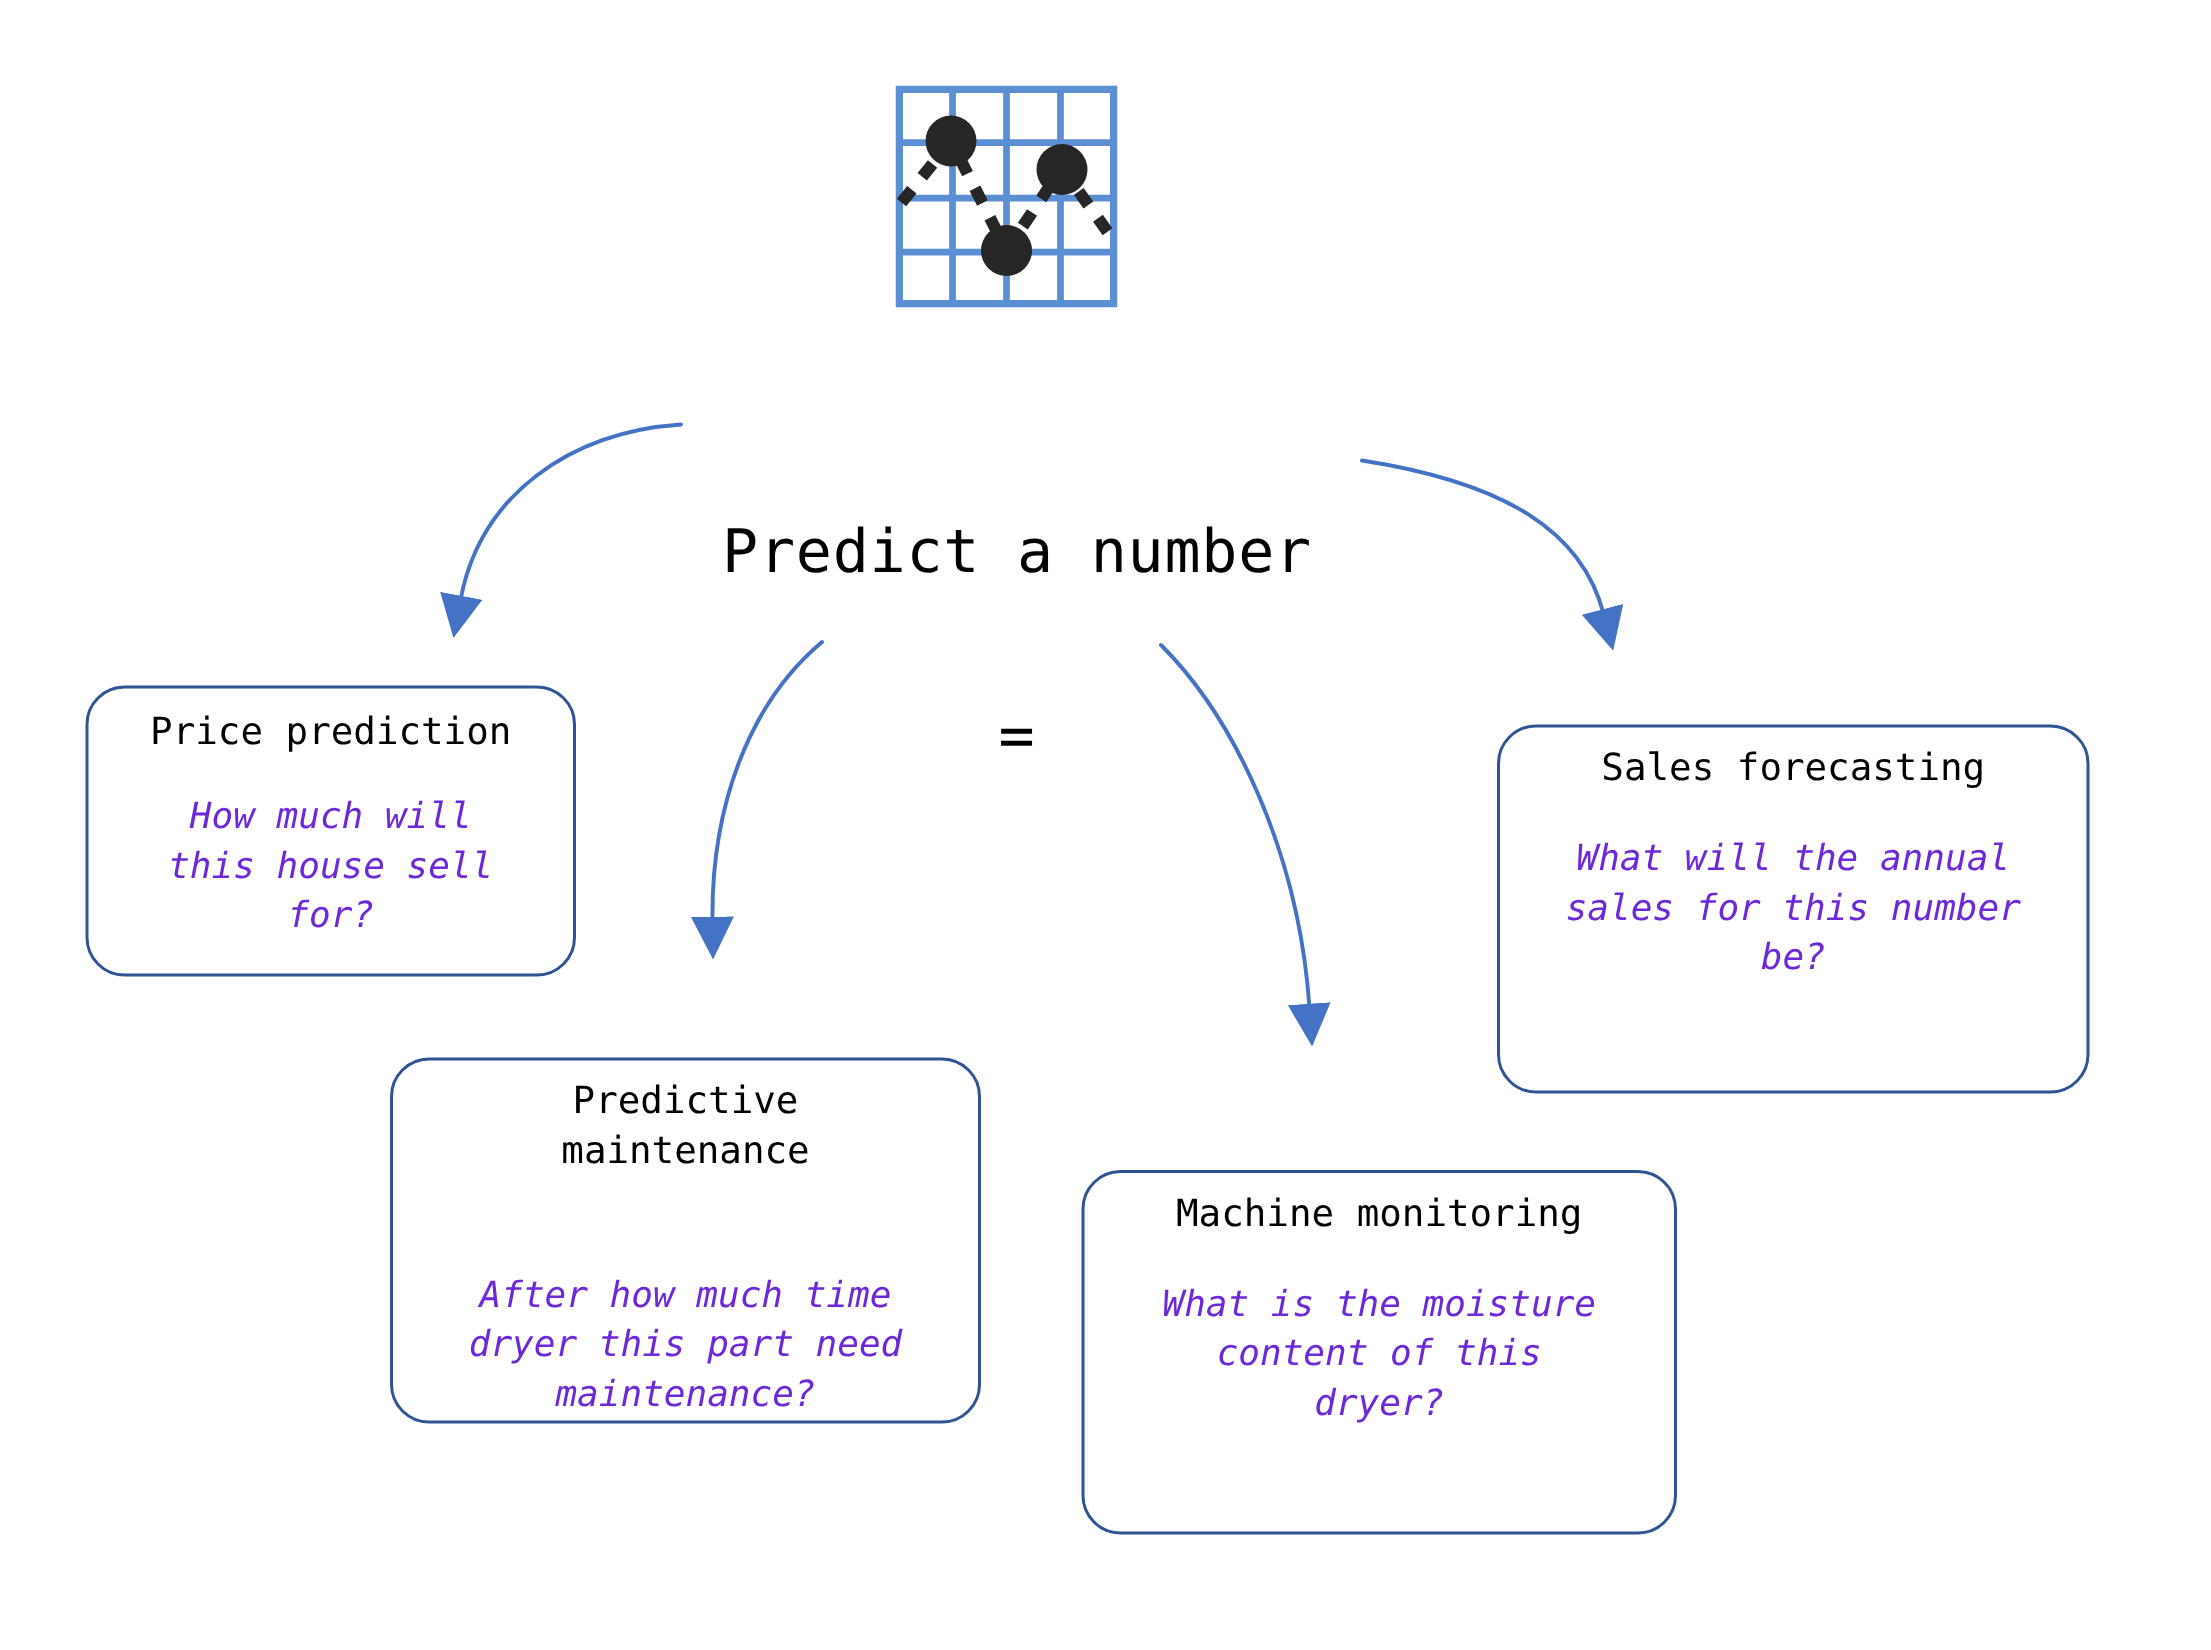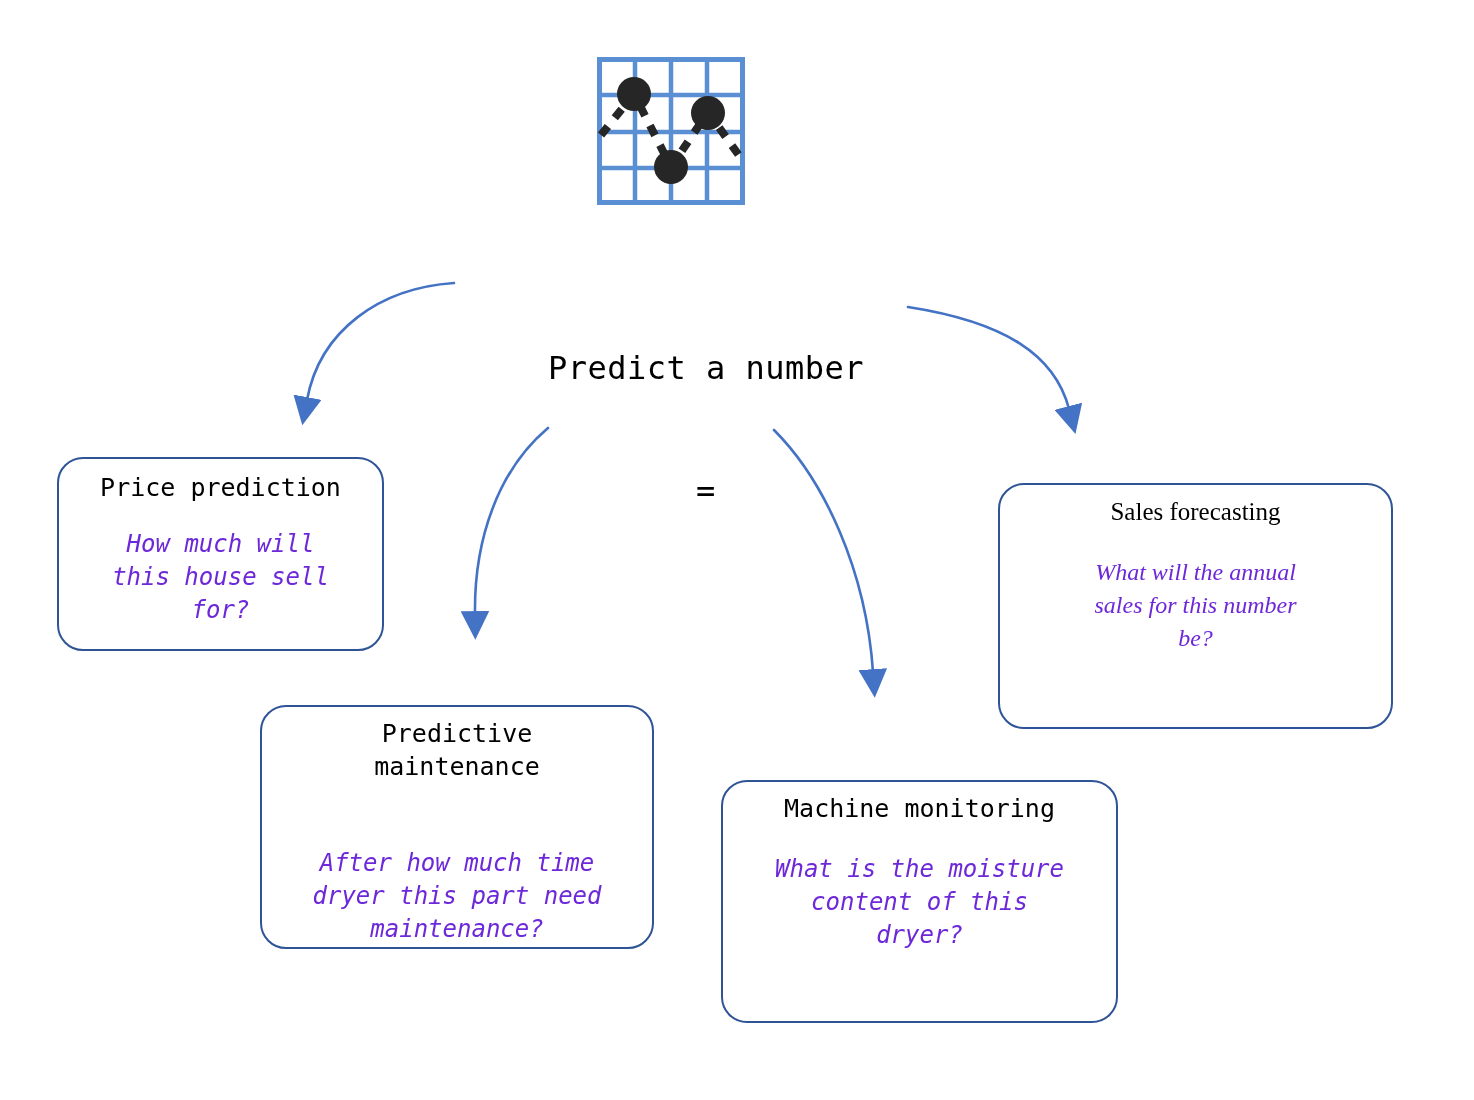--- a/index.html
+++ b/index.html
@@ -36,26 +36,26 @@
     position: absolute;
     left: 597px;
     top: 57px;
     width: 148px;
     height: 148px;
   }
 
   
   #central-title {
     position: absolute;
-    left: 446px;
+    left: 418px;
     top: 266px;
     width: 520px;
     text-align: center;
     color: #000000;
-    font-size: 32px;
+    font-size: 40px;
     line-height: 41px;
     letter-spacing: 0.5px;
     white-space: pre;
   }
   #central-title .tl {
     display: block;
   }
 
   
   .concept-box {
@@ -86,21 +86,21 @@
     margin-top: 28px;
     white-space: pre-line;
   }
 
   #box-price-prediction   { left: 57px;   top: 457px;  width: 327px; height: 194px; }
   #box-price-prediction .box-title { margin-top: 2px; }
   #box-price-prediction .box-question { margin-top: 24px; }
 
   #box-predictive-maintenance { left: 260px;  top: 705px;  width: 394px; height: 244px; gap: 36px; }
   #box-machine-monitoring     { left: 702px;  top: 780px;  width: 397px; height: 243px; margin-left: 19px; }
-  #box-sales-forecasting      { left: 998px;  top: 483px;  width: 395px; height: 246px; font-family: Liberation Serif, serif; }
+  #box-sales-forecasting      { left: 998px;  top: 483px;  width: 395px; height: 246px; }
 </style>
 </head>
 <body>
 
 <div id="stage">
 
   <div id="regression-icon">
     <svg width="148" height="148" viewBox="0 0 148 148" xmlns="http://www.w3.org/2000/svg">
 
       <rect x="2.5" y="2.5" width="143" height="143" fill="#ffffff" stroke="#5B8FD4" stroke-width="5"></rect>

